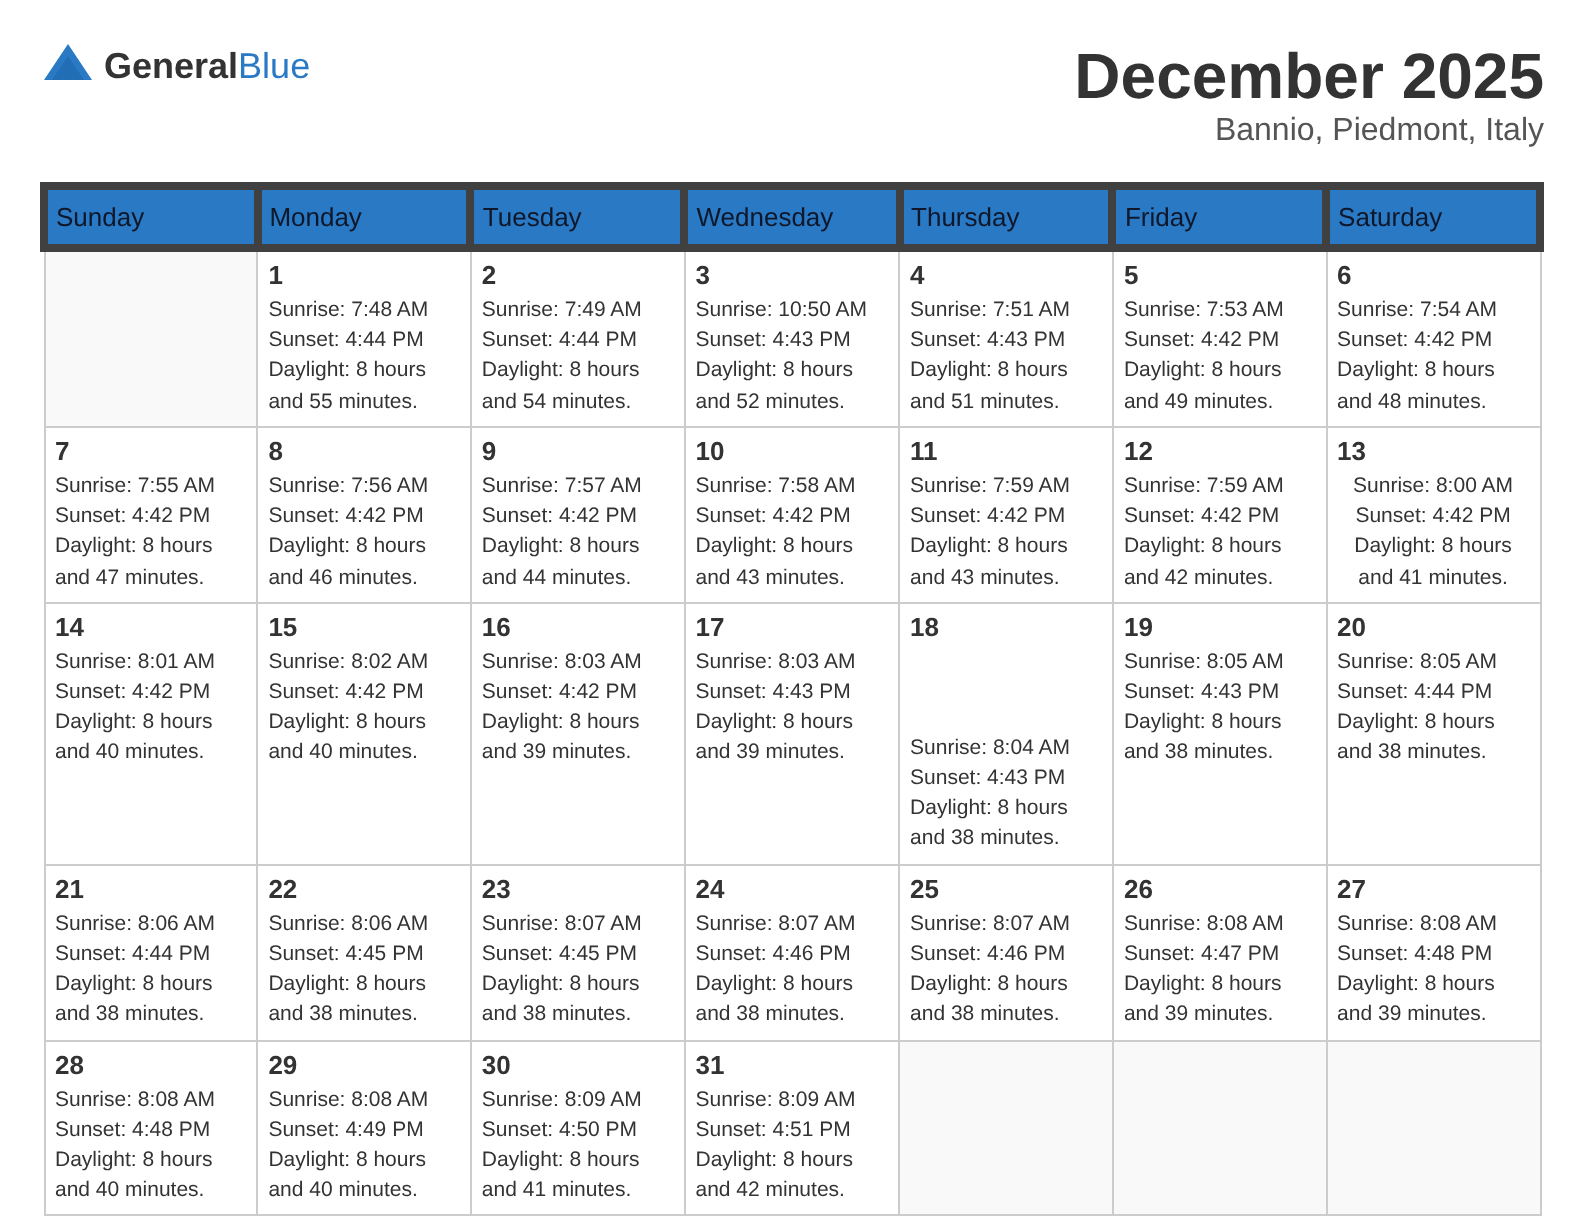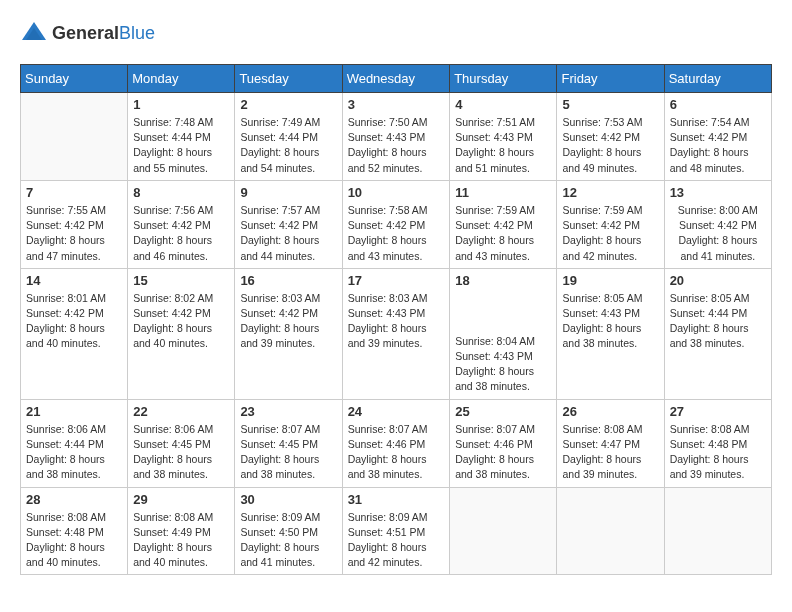--- a/index.html
+++ b/index.html
@@ -51,26 +51,26 @@
       font-size: 16px;
       color: #555;
     }
     .calendar {
       width: 100%;
       border-collapse: collapse;
       font-size: 11px;
     }
     .calendar th {
       background-color: #2979c4;
-      color: #ffffff;
+      color: #0f172a;
       padding: 6px 4px;
       text-align: left;
       font-size: 13px;
       font-weight: normal;
-      border: 1px solid #404040;
+      border: 4px solid #404040;
     }
     .calendar td {
       border: 1px solid #ccc;
       vertical-align: top;
       padding: 4px 5px;
       width: 108px;
       min-height: 80px;
       background: #fff;
     }
     .calendar td.empty {
@@ -95,20 +95,24 @@
   <div class="logo">
     <svg class="logo-icon" viewBox="0 0 28 28" xmlns="http://www.w3.org/2000/svg">
       <polygon points="14,2 26,20 2,20" fill="#2979c4"></polygon>
       <polygon points="14,8 22,20 6,20" fill="#1a5fa0" opacity="0.4"></polygon>
     </svg>
     <div class="logo-text">
       <span class="logo-general">General</span>
       <span class="logo-blue">Blue</span>
     </div>
   </div>
+  <div class="title-section">
+    <div class="month-title">December 2025</div>
+    <div class="location">Bannio, Piedmont, Italy</div>
+  </div>
 </div>
 
 <table class="calendar">
   <thead>
     <tr>
     <th>Sunday</th>
         <th>Monday</th>
         <th>Tuesday</th>
         <th>Wednesday</th>
         <th>Thursday</th>
@@ -128,21 +132,21 @@
         </td>
         <td>
           <div class="day-num">2</div>
           <div class="day-info" style="white-space: pre-line;">Sunrise: 7:49 AM
 Sunset: 4:44 PM
 Daylight: 8 hours
 and 54 minutes.</div>
         </td>
         <td>
           <div class="day-num">3</div>
-          <div class="day-info" style="white-space: pre-line;">Sunrise: 7:50 AM
+          <div class="day-info" style="white-space: pre-line;">Sunrise: 10:50 AM
 Sunset: 4:43 PM
 Daylight: 8 hours
 and 52 minutes.</div>
         </td>
         <td>
           <div class="day-num">4</div>
           <div class="day-info" style="white-space: pre-line;">Sunrise: 7:51 AM
 Sunset: 4:43 PM
 Daylight: 8 hours
 and 51 minutes.</div>

